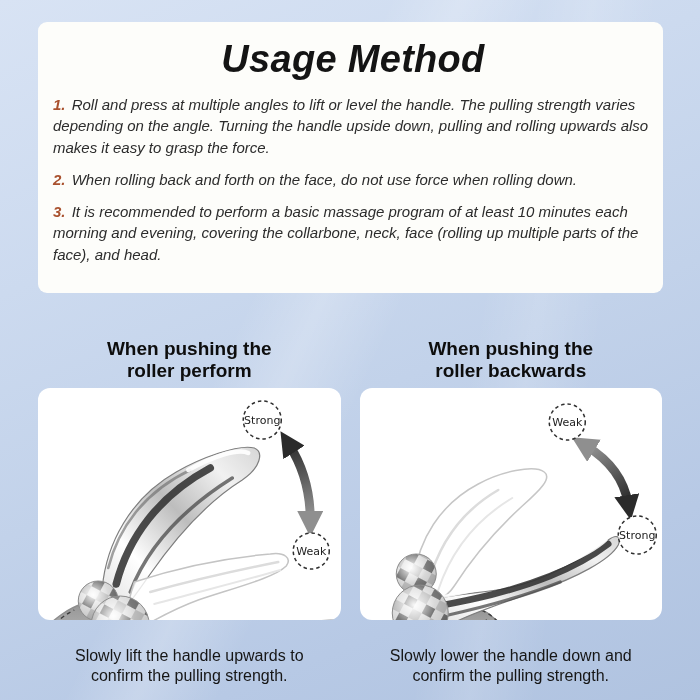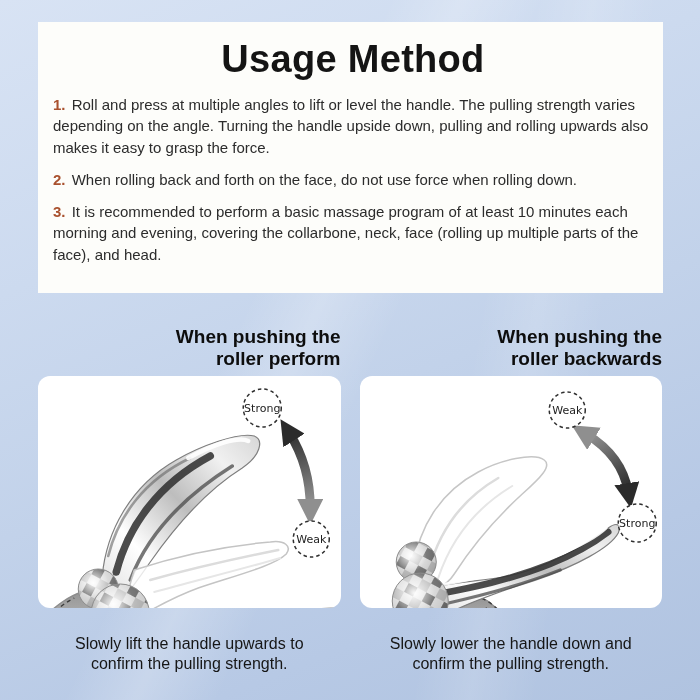--- a/index.html
+++ b/index.html
@@ -13,38 +13,39 @@
     background:linear-gradient(158deg,#d8e3f4 0%,#ccdaef 30%,#c2d2ea 55%,#b7c9e5 80%,#b0c3e0 100%);
   }
   .page::before{
     content:"";position:absolute;inset:0;pointer-events:none;
     background:
       linear-gradient(115deg,transparent 38%,rgba(255,255,255,.22) 45%,transparent 53%),
       linear-gradient(100deg,transparent 65%,rgba(255,255,255,.14) 72%,transparent 80%);
   }
   .usage-card{
     position:absolute;left:38px;top:22px;width:625px;height:271px;
-    background:#fdfdfa;border-radius:0;box-sizing:border-box;
+    background:#fdfdfa;border-radius:9px;box-sizing:border-box;
     padding:12px 10px 0 15px;
+    font-style:italic;
   }
   .usage-title{
     margin:4px 0 13px 0;text-align:center;
     font-size:38px;font-weight:bold;color:#141414;letter-spacing:.3px;
   }
   .step{
     margin:8px 0 11px 0;font-size:15px;line-height:1.42;color:#2c2c2c;
   }
   .step .num{font-weight:bold;color:#a9512e;margin-right:2px;}
   .panels{
     position:absolute;left:38px;top:326px;width:624px;
     display:flex;gap:19px;
   }
   .panel{flex:1;min-width:0;}
   .panel-heading{
-    margin:0 0 7px 0;text-align:right;
+    margin:12px 0 7px 0;text-align:center;
     font-size:19px;font-weight:bold;line-height:1.14;color:#0d0d0d;
   }
   .illus-card{
     background:#ffffff;border-radius:12px;height:232px;overflow:hidden;
   }
   .illus-card svg{display:block;width:100%;height:276px;}
   .caption{
     margin:26px 0 0 0;text-align:center;
     font-size:16px;line-height:1.2;color:#161616;
   }

